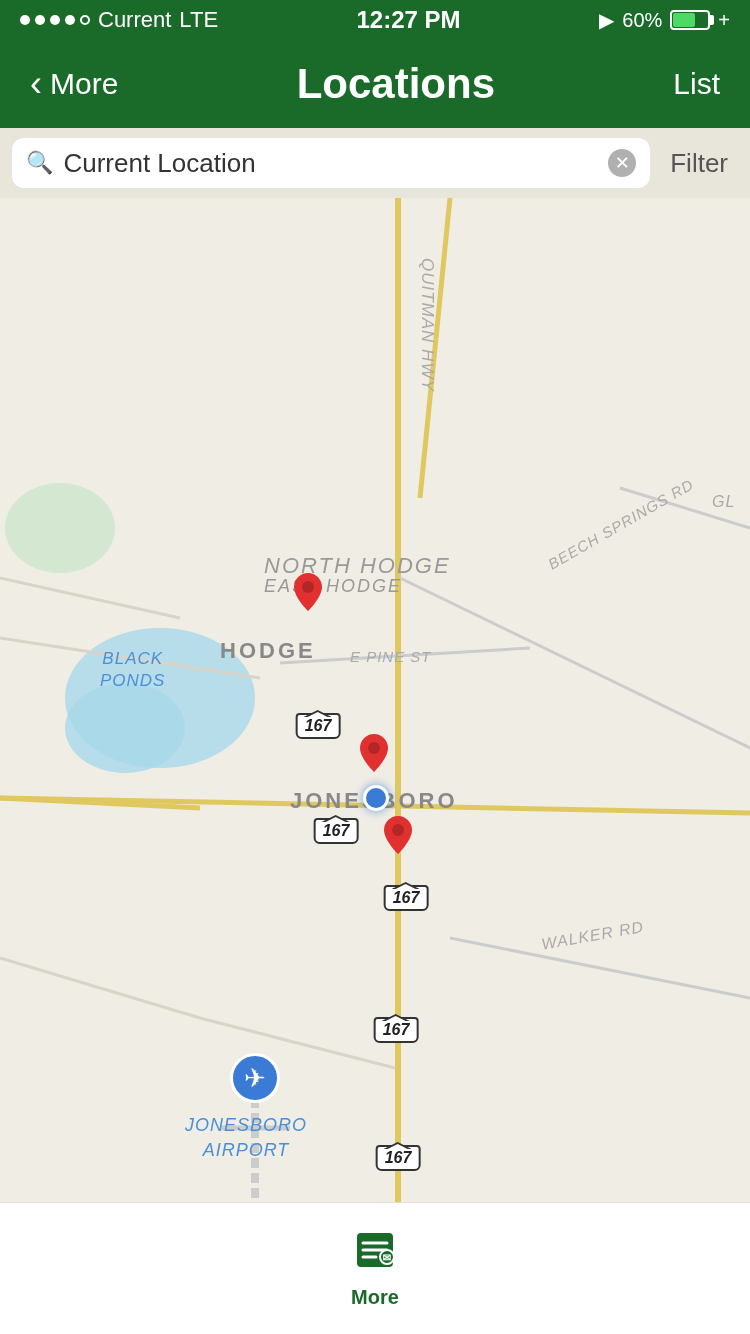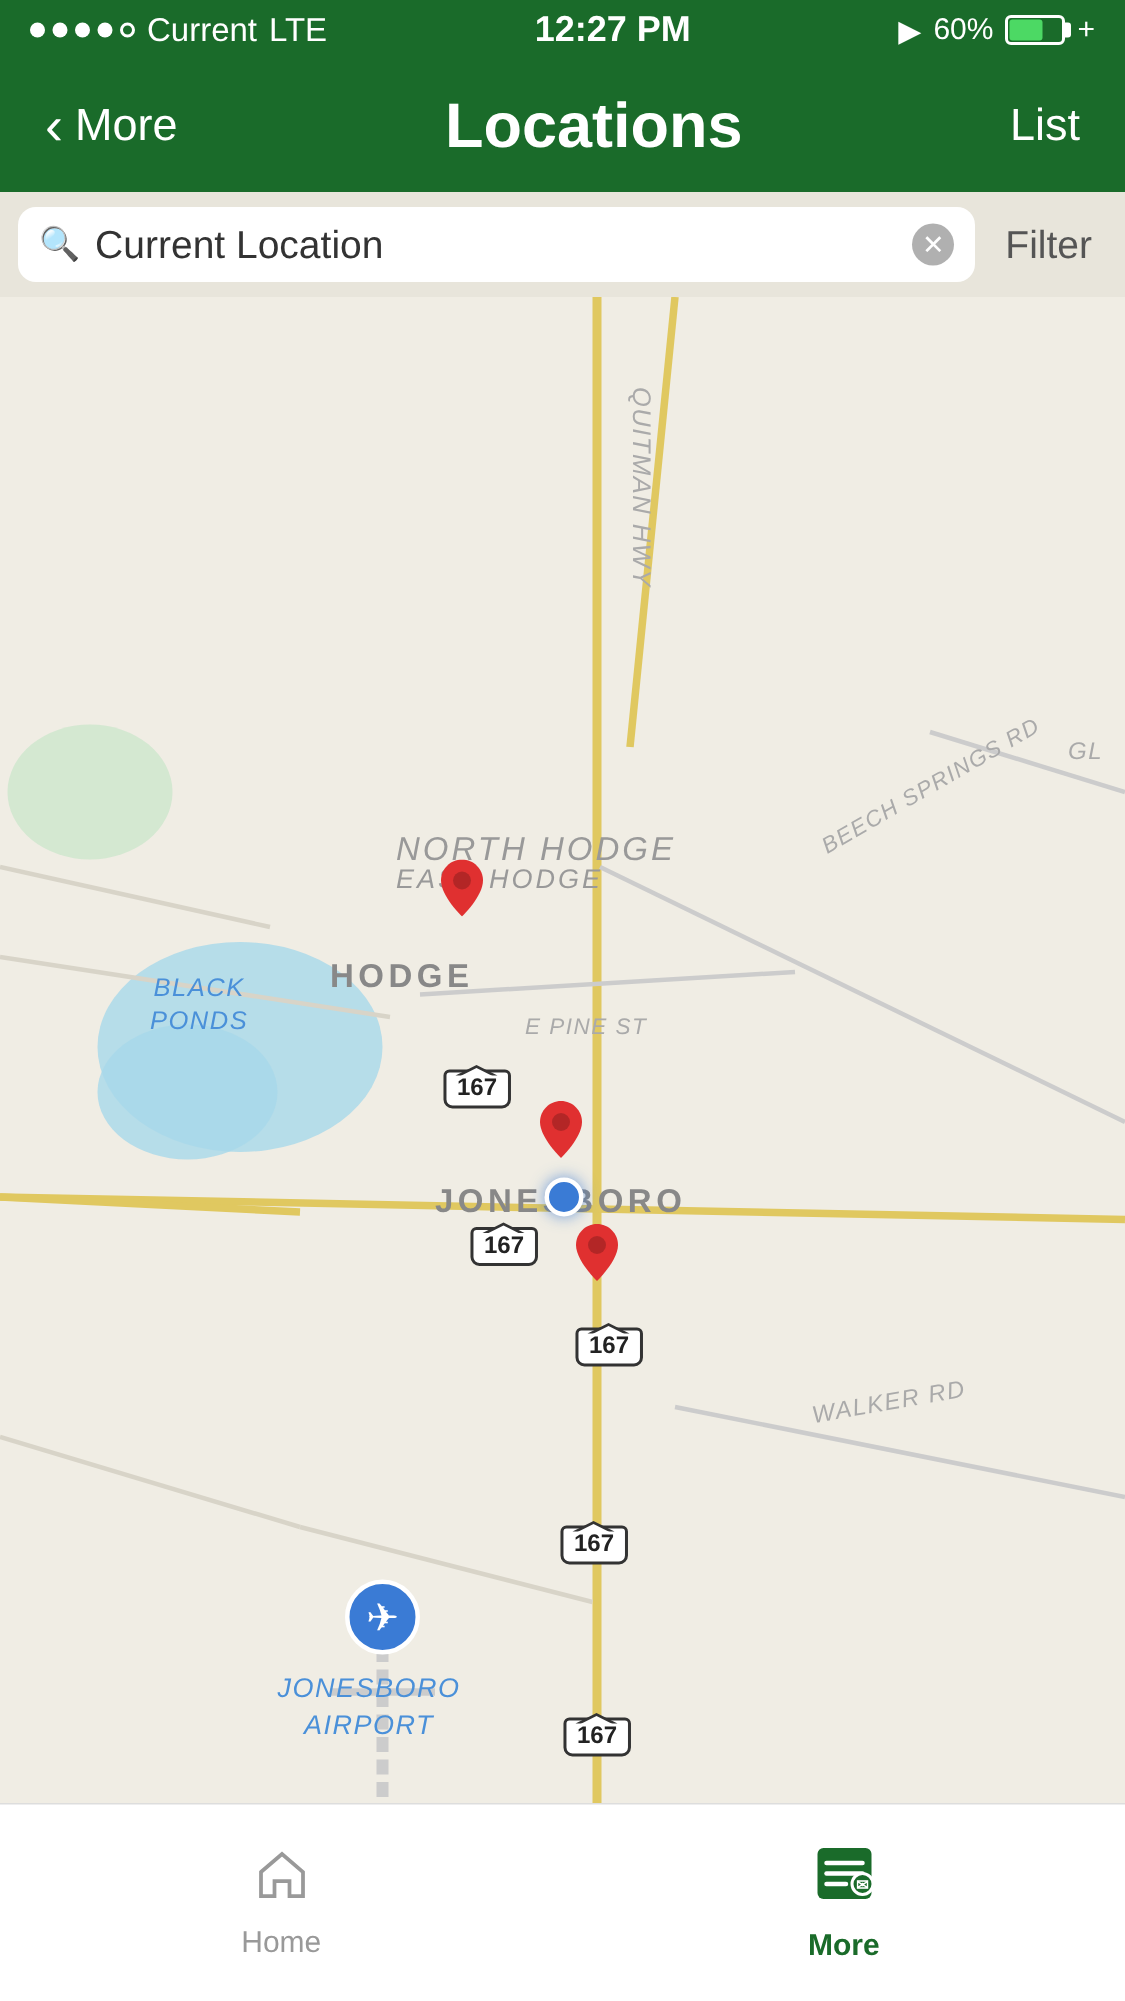--- a/index.html
+++ b/index.html
@@ -219,20 +219,21 @@
     }
     .shield-inner {
       background: white;
       border: 2.5px solid #333;
       border-radius: 4px 4px 6px 6px;
       padding: 3px 8px;
       font-size: 18px;
       font-weight: bold;
       color: #222;
       position: relative;
+      font-style: italic;
     }
     .shield-inner::before {
       content: '';
       position: absolute;
       top: -5px; left: 50%;
       transform: translateX(-50%);
       border-left: 14px solid transparent;
       border-right: 14px solid transparent;
       border-bottom: 7px solid #333;
     }
@@ -332,21 +333,21 @@
   <div class="map-label" style="left:264px; top:378px; font-size:18px; color:#999; text-transform:uppercase; letter-spacing:2px;">East Hodge</div>
 
   <div class="map-label map-label-dark" style="left:220px; top:440px; font-size:22px; color:#888; text-transform:uppercase; letter-spacing:3px;">Hodge</div>
 
   <div class="map-label map-label-dark" style="left:290px; top:590px; font-size:22px; color:#888; text-transform:uppercase; letter-spacing:3px;">Jonesboro</div>
 
   <div class="map-label map-label-road" style="left:437px; top:60px; font-size:17px; transform:rotate(90deg); transform-origin:left top; color:#aaa;">Quitman Hwy</div>
 
   <div class="map-label map-label-road" style="left:545px; top:360px; font-size:15px; transform:rotate(-30deg); transform-origin:left top; color:#aaa; white-space:nowrap;">Beech Springs Rd</div>
 
-  <div class="map-label map-label-road" style="left:350px; top:450px; font-size:15px; color:#aaa;margin-top:28px;">E Pine St</div>
+  <div class="map-label map-label-road" style="left:350px; top:450px; font-size:15px; color:#aaa;">E Pine St</div>
 
   <div class="map-label map-label-road" style="left:540px; top:738px; font-size:16px; transform:rotate(-10deg); transform-origin:left top; color:#aaa;">Walker Rd</div>
 
   <div class="map-label map-label-road" style="left:700px; top:295px; font-size:16px; color:#aaa;margin-left:12px;">Gl</div>
 
   <div class="route-shield" style="left:318px; top:528px;">
     <div class="shield-inner" style="font-size:16px; padding:2px 7px;">167</div>
   </div>
 
   <div class="route-shield" style="left:336px; top:633px;">
@@ -382,28 +383,20 @@
     <path d="M14 0 C6.3 0 0 6.3 0 14 C0 24.5 14 38 14 38 C14 38 28 24.5 28 14 C28 6.3 21.7 0 14 0 Z" fill="#e03030"></path>
     <circle cx="14" cy="14" r="6" fill="rgba(0,0,0,0.2)"></circle>
   </svg>
 
   <div style="position:absolute; left:363px; top:587px; width:26px; height:26px; background:#3a7bd5; border-radius:50%; border:3px solid white; box-shadow:0 0 10px rgba(58,123,213,0.7);"></div>
 
 </div>
 
 <div class="tab-bar">
 
-  <div class="tab-item">
-    <div style="font-size:38px; color:#999;">
-      <svg width="38" height="38" viewBox="0 0 38 38" fill="none">
-        <path d="M5 18 L19 6 L33 18 L33 34 L24 34 L24 24 L14 24 L14 34 L5 34 Z" stroke="#999" stroke-width="2.5" fill="none"></path>
-      </svg>
-    </div>
-    <span class="tab-label">Home</span>
-  </div>
 
 
 
   <div class="tab-item">
     <div style="font-size:38px; color:#1a6b2a;">
       <svg width="42" height="42" viewBox="0 0 42 42" fill="none">
         <rect x="3" y="4" width="36" height="34" rx="4" fill="#1a6b2a"></rect>
         <line x1="9" y1="14" x2="33" y2="14" stroke="white" stroke-width="3" stroke-linecap="round"></line>
         <line x1="9" y1="21" x2="33" y2="21" stroke="white" stroke-width="3" stroke-linecap="round"></line>
         <line x1="9" y1="28" x2="22" y2="28" stroke="white" stroke-width="3" stroke-linecap="round"></line>

